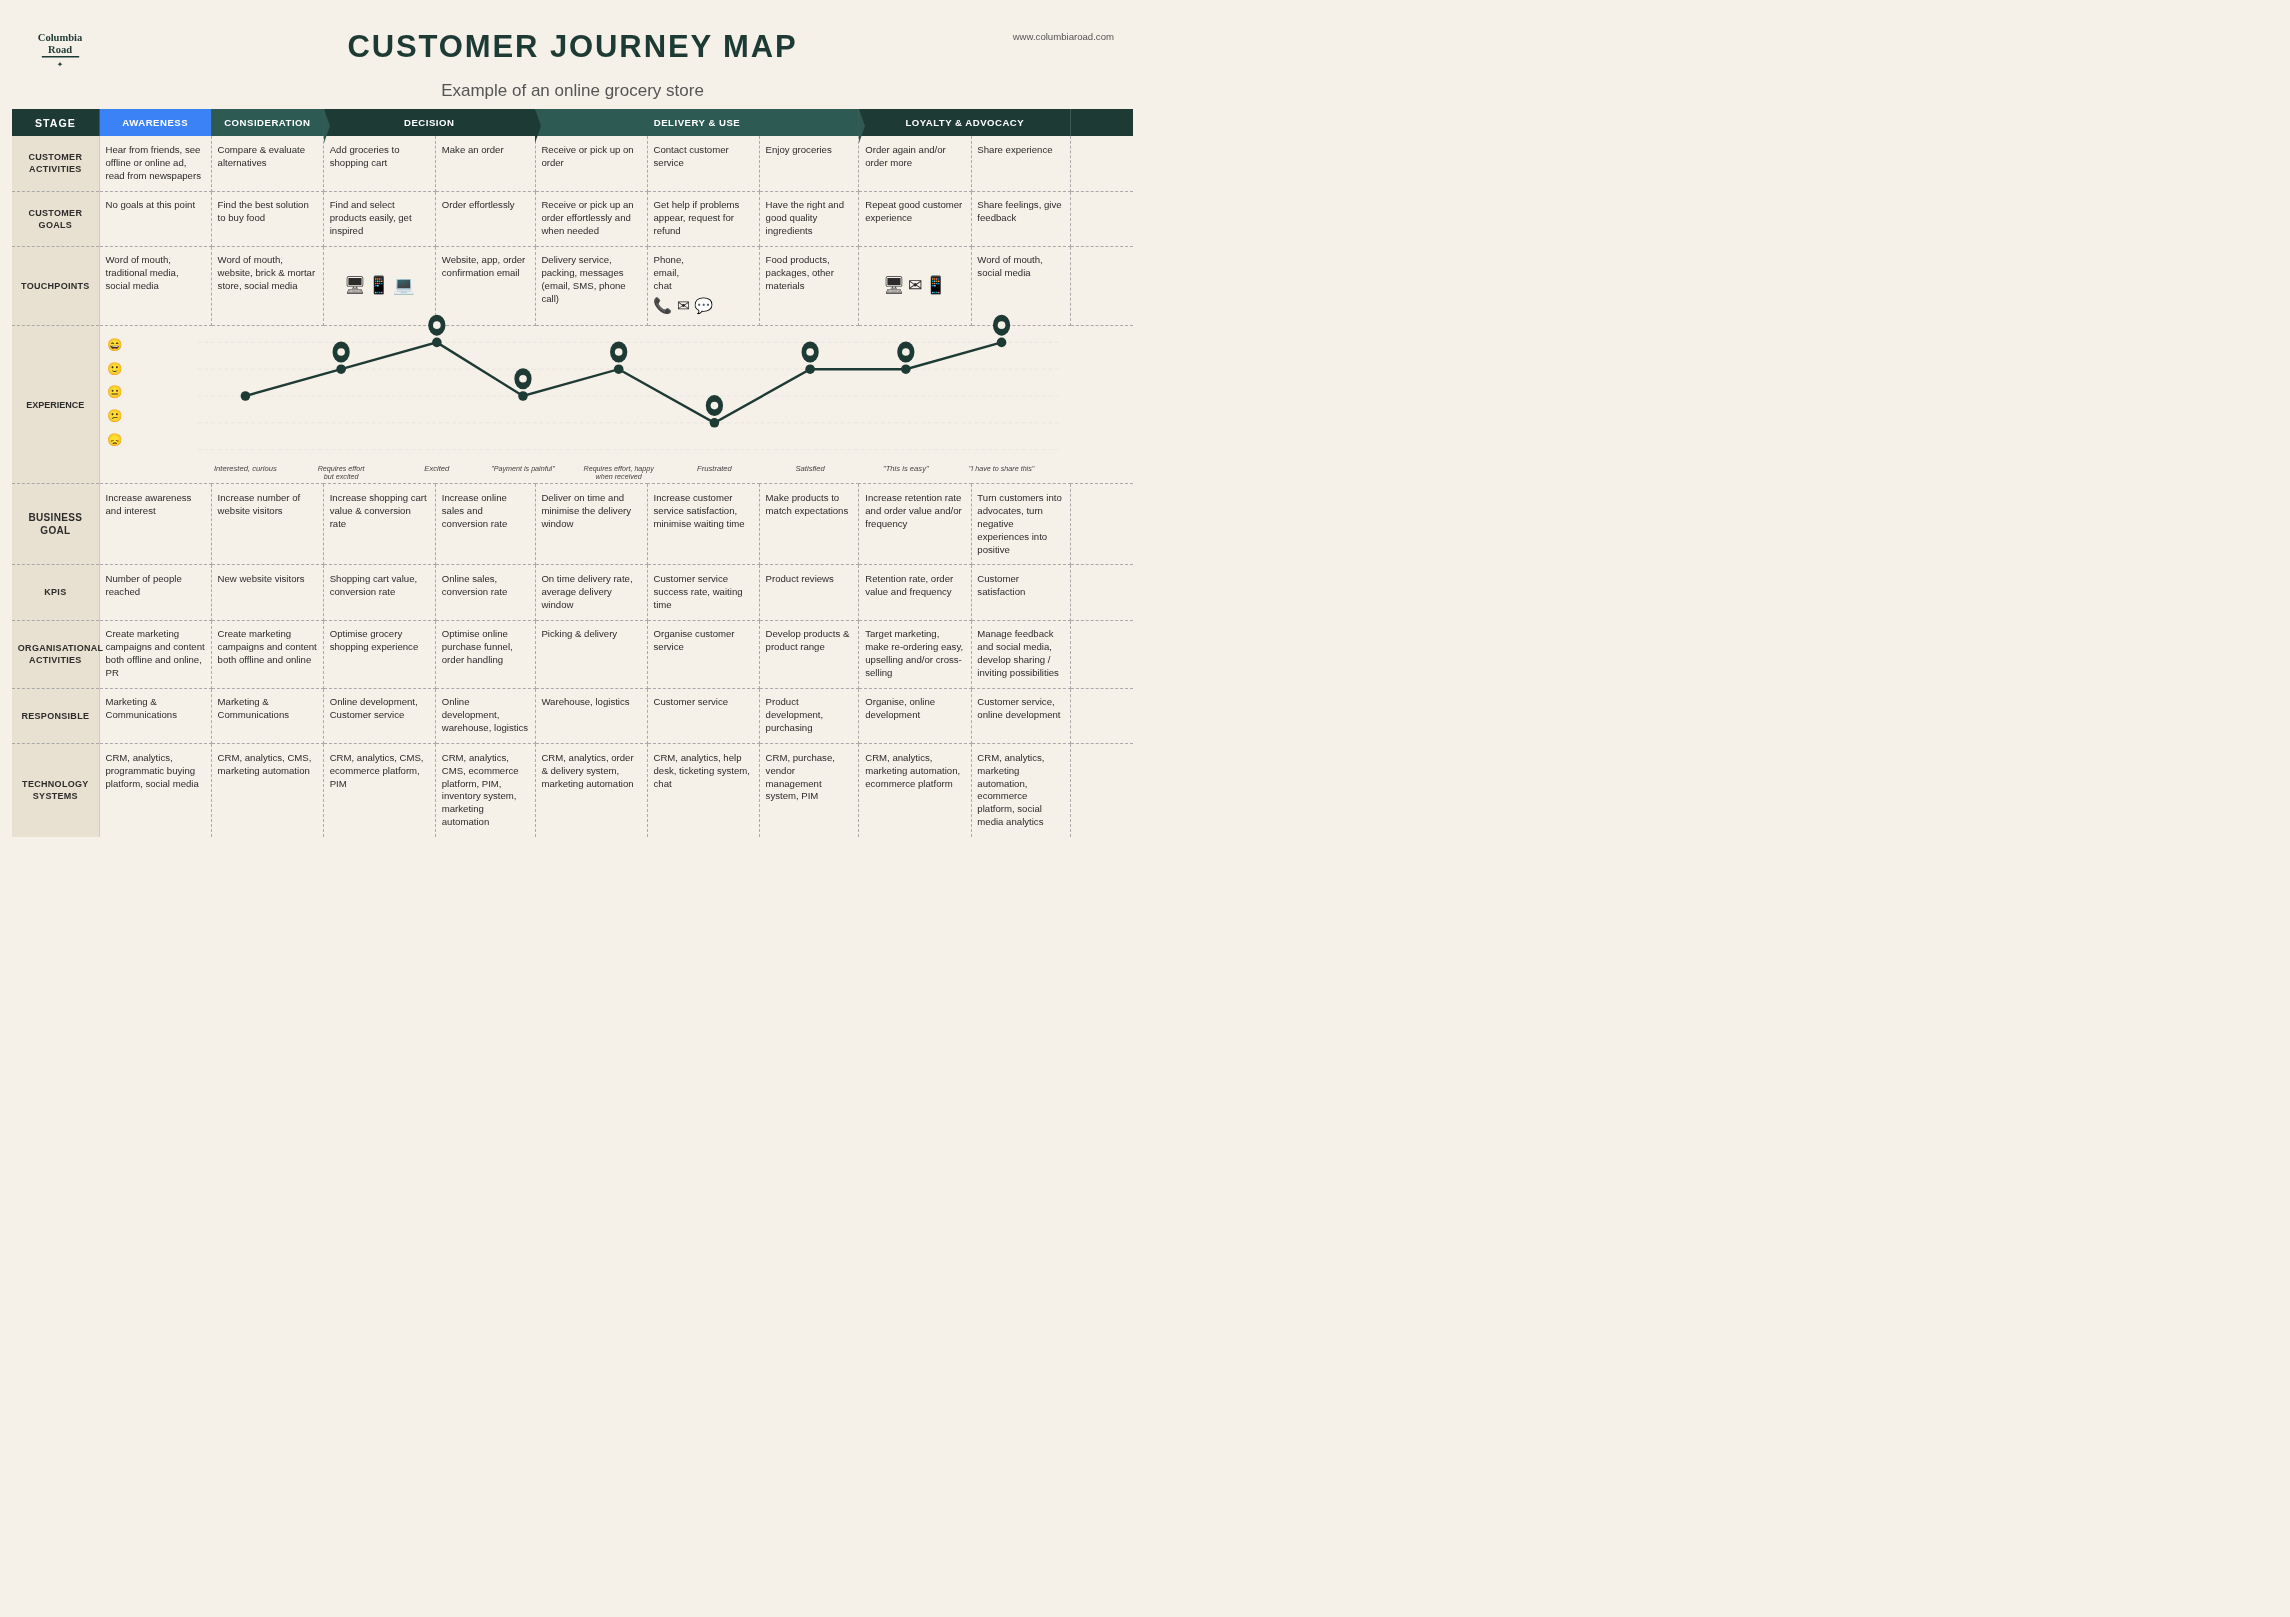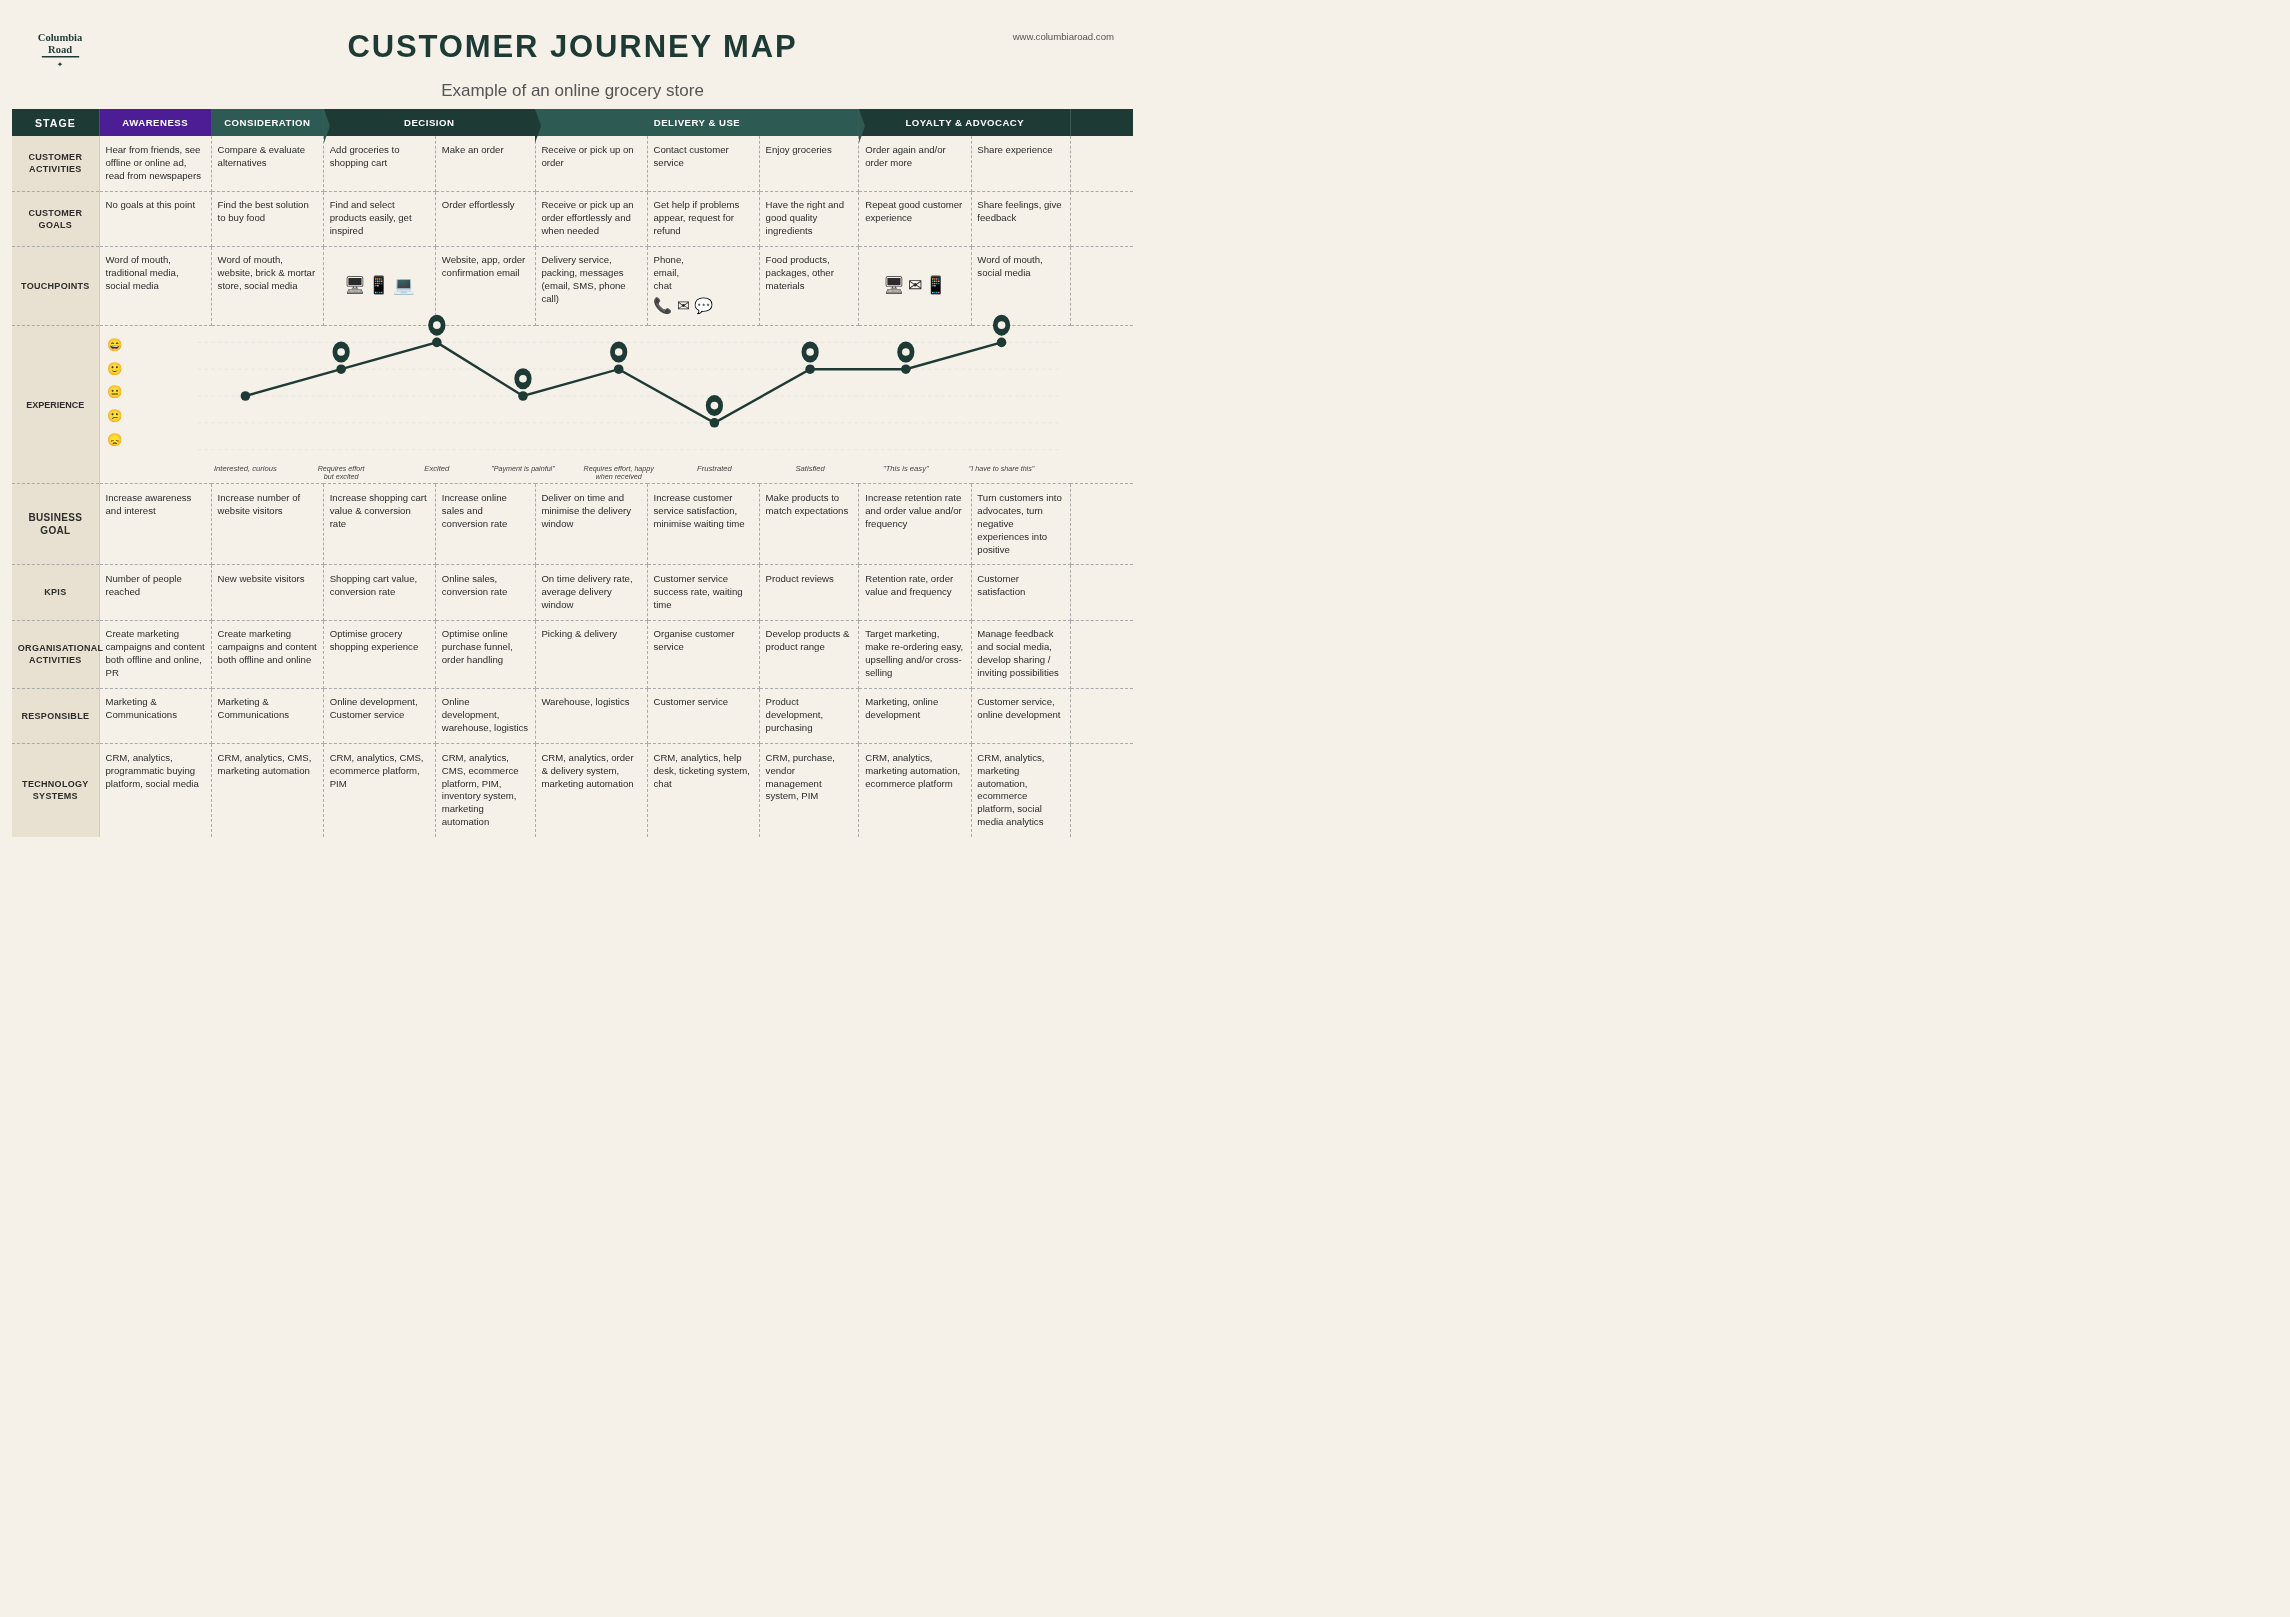--- a/index.html
+++ b/index.html
@@ -130,21 +130,21 @@
       <col style="width:9%">
       <col style="width:8%">
       <col style="width:9%">
       <col style="width:8%">
       <col style="width:5%">
     </colgroup>
 
     <thead>
       <tr class="stage-header-row">
         <th style="font-size:10.6px;letter-spacing:1px;">STAGE</th>
-        <th style="background:#4c1d95; position:relative;">AWARENESS</th>
+        <th style="background:#3b82f6; position:relative;">AWARENESS</th>
         <th style="background:#2d5a52;position:relative;">
           <span>CONSIDERATION</span>
           <span style="position:absolute;right:-6.7px;top:0;bottom:0;width:0;height:0;border-top:17.3px solid transparent;border-bottom:17.3px solid transparent;border-left:6.7px solid #2d5a52;z-index:5;"></span>
         </th>
         <th colspan="2" style="background:#1e3a35;position:relative;">
           <span>DECISION</span>
           <span style="position:absolute;right:-6.7px;top:0;bottom:0;width:0;height:0;border-top:17.3px solid transparent;border-bottom:17.3px solid transparent;border-left:6.7px solid #1e3a35;z-index:5;"></span>
         </th>
         <th colspan="3" style="background:#2d5a52;position:relative;">
           <span>DELIVERY &amp; USE</span>
@@ -363,21 +363,21 @@
 
       <tr class="data-row">
         <td style="background:#e8e0d0;font-weight:bold;text-align:center;font-size:9px;text-transform:uppercase;vertical-align:middle;">RESPONSIBLE</td>
         <td>Marketing &amp; Communications</td>
         <td>Marketing &amp; Communications</td>
         <td>Online development, Customer service</td>
         <td style="border-left:1px dashed #bbb;">Online development, warehouse, logistics</td>
         <td>Warehouse, logistics</td>
         <td style="border-left:1px dashed #bbb;">Customer service</td>
         <td style="border-left:1px dashed #bbb;">Product development, purchasing</td>
-        <td>Marketing, online development</td>
+        <td>Organise, online development</td>
         <td style="border-left:1px dashed #bbb;">Customer service, online development</td>
         <td></td>
       </tr>
 
       <tr class="data-row" style="border-bottom:none;">
         <td style="background:#e8e0d0;font-weight:bold;text-align:center;font-size:9px;text-transform:uppercase;vertical-align:middle;border-bottom:none;">TECHNOLOGY<br>SYSTEMS</td>
         <td style="border-bottom:none;margin-left:28px;">CRM, analytics, programmatic buying platform, social media</td>
         <td style="border-bottom:none;">CRM, analytics, CMS, marketing automation</td>
         <td style="border-bottom:none;">CRM, analytics, CMS, ecommerce platform, PIM</td>
         <td style="border-left:1px dashed #bbb;border-bottom:none;">CRM, analytics, CMS, ecommerce platform, PIM, inventory system, marketing automation</td>

